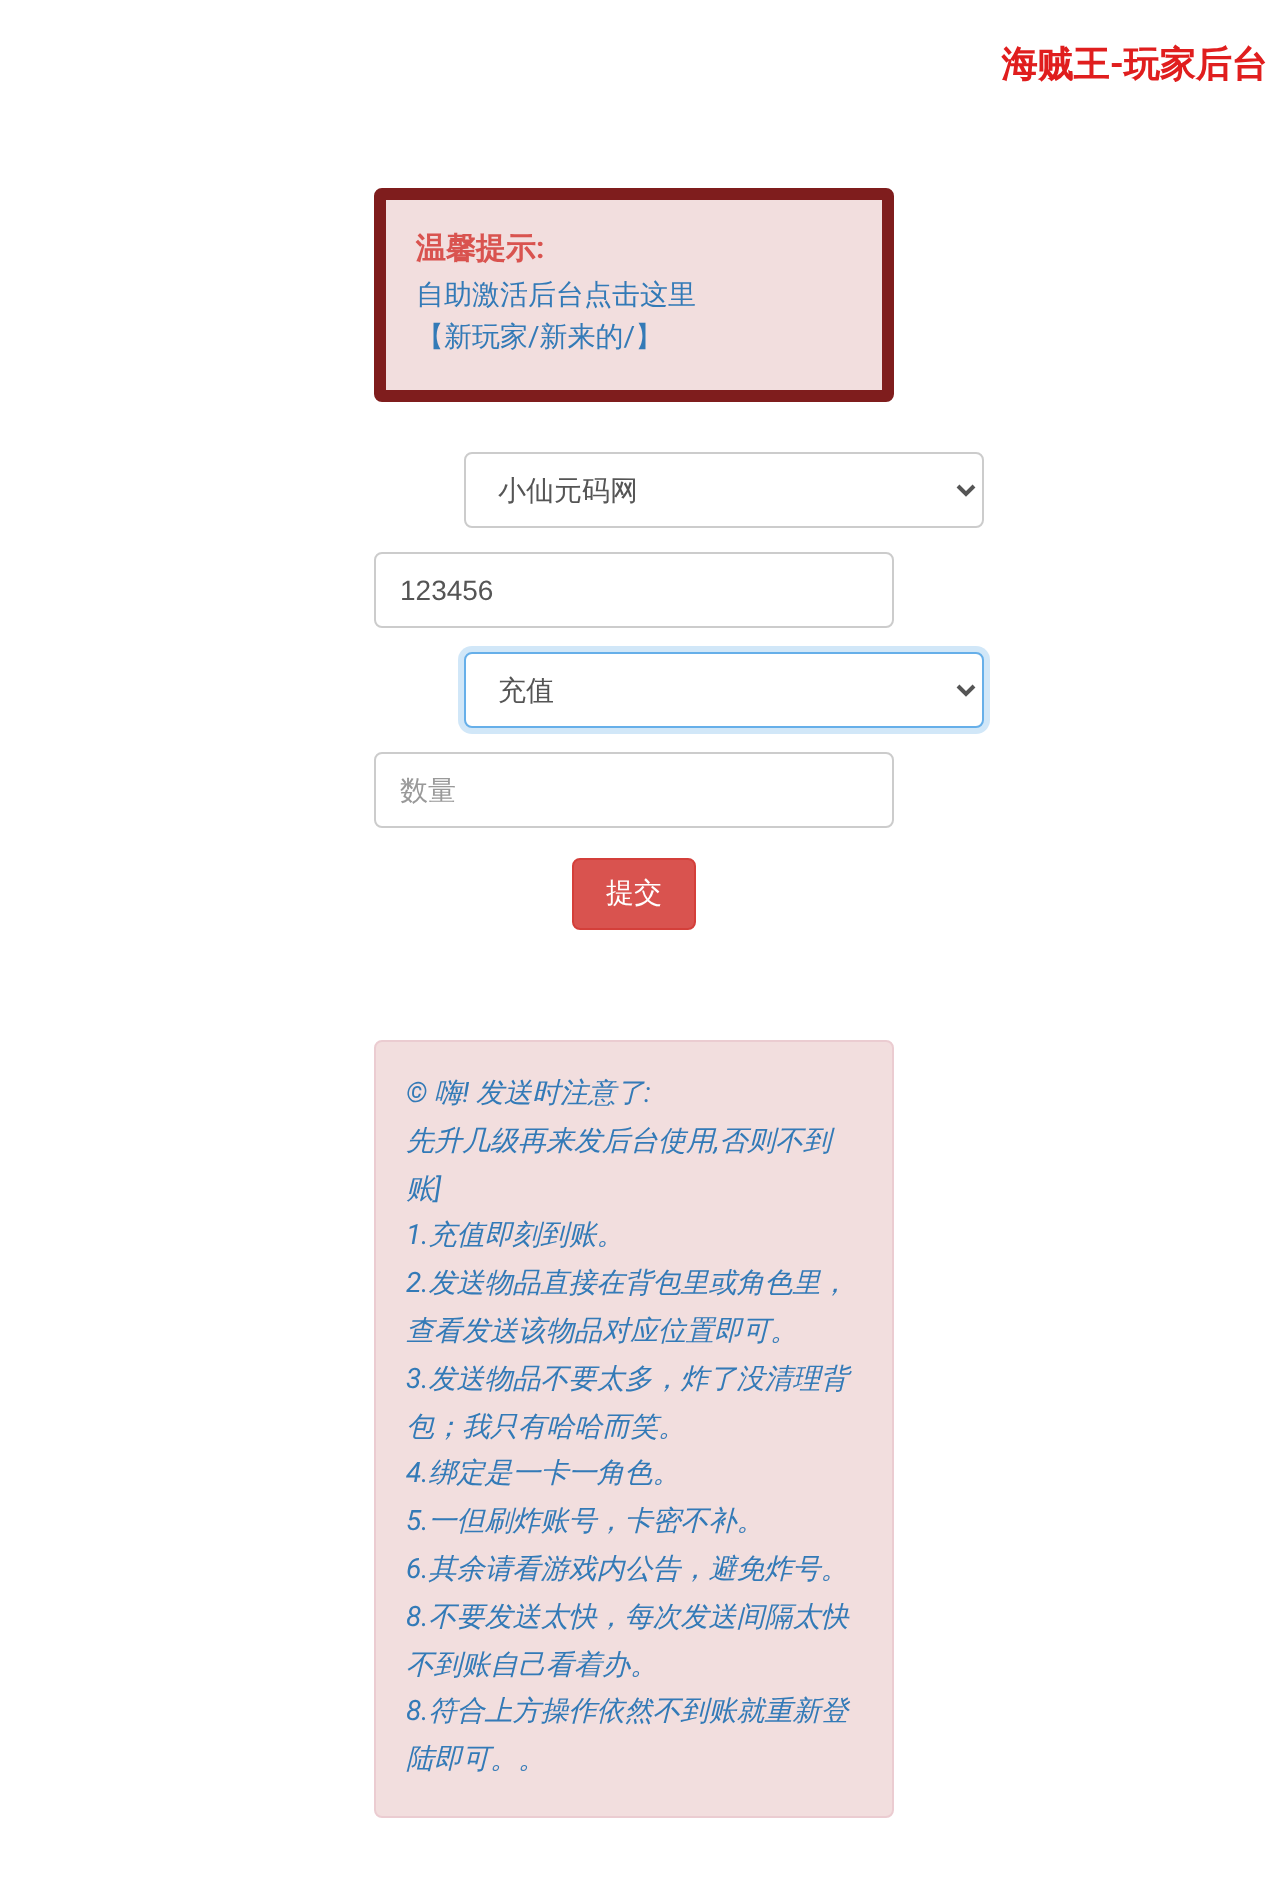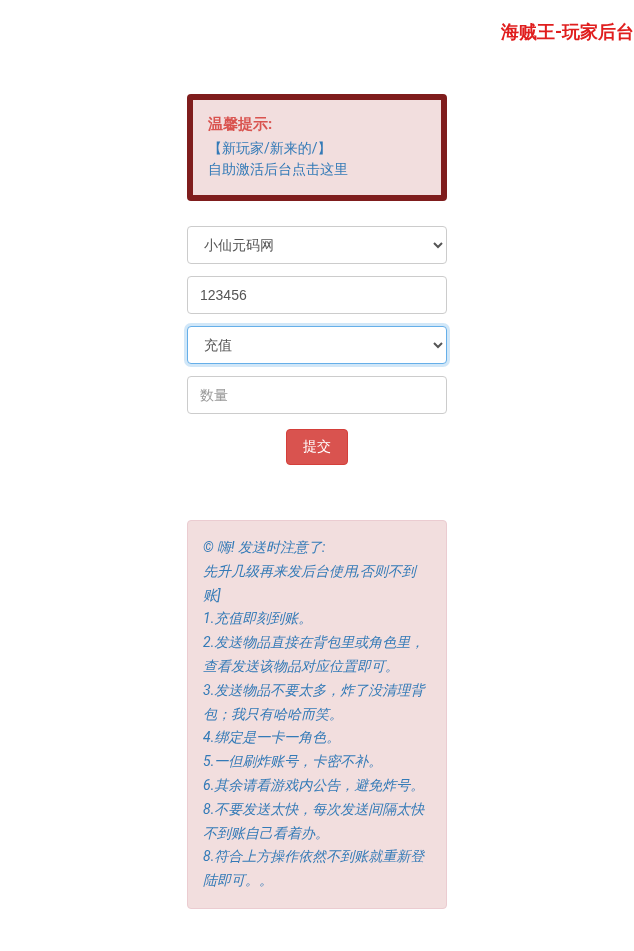--- a/index.html
+++ b/index.html
@@ -57,20 +57,21 @@
       font-size: 14px;
       line-height: 1.42857143;
       color: #555;
       background-color: #fff;
       border: 1px solid #ccc;
       border-radius: 4px;
       margin-bottom: 12px;
     }
     select.form-control {
       cursor: pointer;
+      margin-left: 45px;
     }
     .form-control-focused {
       border-color: #66afe9;
       box-shadow: 0 0 0 3px rgba(102, 175, 233, 0.3);
     }
     .form-control::placeholder {
       color: #999;
     }
     .btn-submit {
       display: block;
@@ -99,22 +100,22 @@
   </style>
 </head>
 <body>
 
 <div class="container">
   <h2 class="title">海贼王-玩家后台</h2>
 
   <div class="content-wrapper">
     <div class="alert-box">
       <div class="alert-title">温馨提示:</div>
+      <a class="alert-link">自助激活后台点击这里</a>
       <a class="alert-link">【新玩家/新来的/】</a>
-      <a class="alert-link">自助激活后台点击这里</a>
     </div>
 
     <select class="form-control">
       <option>小仙元码网</option>
     </select>
 
     <input type="text" class="form-control" value="123456" style="">
 
 
     <select class="form-control form-control-focused">

